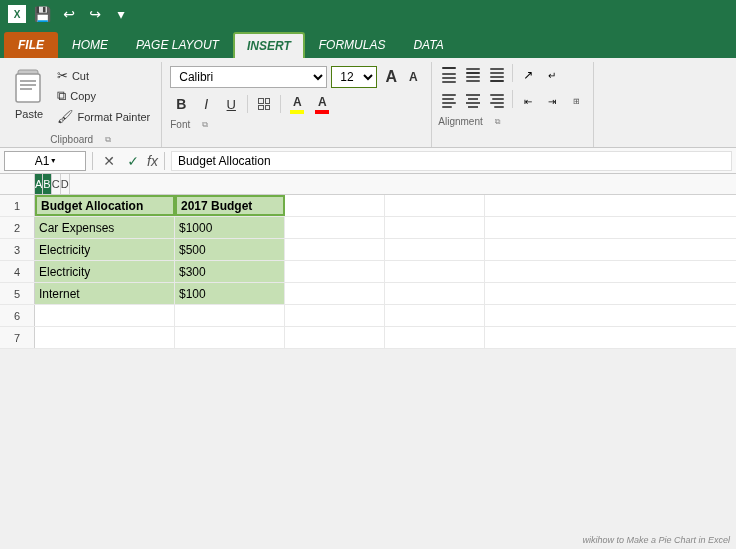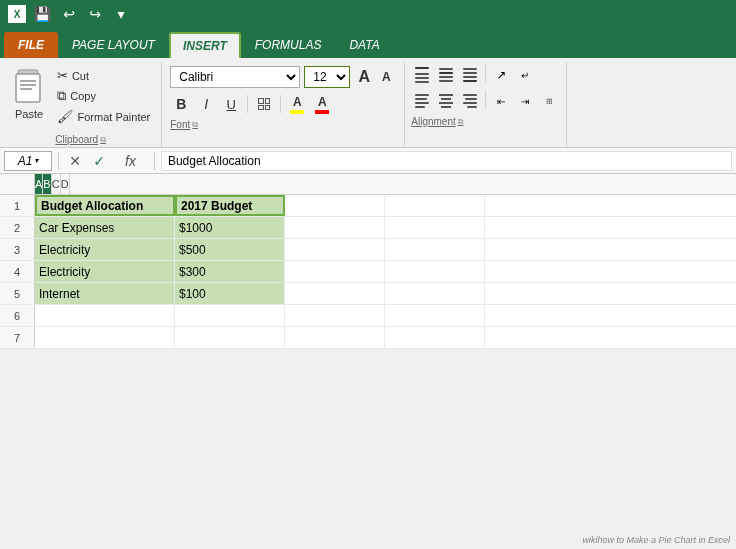--- a/index.html
+++ b/index.html
@@ -110,22 +110,21 @@
       flex: 1;
       padding: 2px 0;
     }
     .ribbon-group-label {
       font-size: 10px;
       color: #666;
       padding: 2px 0;
       text-align: right;
       display: flex;
       align-items: center;
-      gap: 2px;
-      text-decoration: underline;
+      gap: 12px;
     }
     .ribbon-group-label-icon {
       font-size: 8px;
       color: #888;
     }
 
     
     .paste-btn {
       display: flex;
       flex-direction: column;
@@ -173,21 +172,21 @@
       padding: 0 8px;
       border-right: 1px solid #d0d0d0;
     }
     .font-group-top {
       display: flex;
       align-items: center;
       gap: 4px;
       padding: 4px 0 3px 0;
     }
     .font-name-select {
-      width: 130px;
+      width: 157px;
       height: 22px;
       border: 1px solid #ababab;
       background: white;
       font-size: 12px;
       padding: 0 4px;
       cursor: pointer;
     }
     .font-size-select {
       width: 46px;
       height: 22px;
@@ -302,31 +301,30 @@
     .formula-bar {
       background: #f8f8f8;
       border-bottom: 1px solid #c8c8c8;
       display: flex;
       align-items: center;
       height: 26px;
       padding: 0 4px;
       gap: 4px;
     }
     .name-box {
-      width: 48px;
+      width: 82px;
       height: 20px;
       border: 1px solid #ababab;
       background: white;
       text-align: center;
       font-size: 12px;
       display: flex;
       align-items: center;
       justify-content: center;
       padding: 0 4px;
-      font-style: italic;
     }
     .formula-divider {
       width: 1px;
       height: 18px;
       background: #c8c8c8;
       margin: 0 2px;
     }
     .formula-btns {
       display: flex;
       gap: 4px;
@@ -341,21 +339,21 @@
       display: flex;
       align-items: center;
       justify-content: center;
       font-size: 14px;
       color: #555;
     }
     .fx-label {
       font-style: italic;
       font-size: 14px;
       color: #555;
-      margin: 0 12px;
+      margin: 0 0;
     }
     .formula-input {
       flex: 1;
       border: none;
       background: white;
       font-size: 12px;
       padding: 2px 6px;
       height: 20px;
       border: 1px solid #e0e0e0;
     }
@@ -469,20 +467,21 @@
   <div class="title-bar-controls">
     <button class="title-bar-btn">💾</button>
     <button class="title-bar-btn">↩</button>
     <button class="title-bar-btn">↪</button>
     <button class="title-bar-btn">▾</button>
   </div>
 </div>
 
 <div class="ribbon-tabs">
   <div class="ribbon-tab active-file">FILE</div>
+  <div class="ribbon-tab normal">HOME</div>
   <div class="ribbon-tab normal">PAGE LAYOUT</div>
   <div class="ribbon-tab active">INSERT</div>
   <div class="ribbon-tab normal">FORMULAS</div>
   <div class="ribbon-tab normal">DATA</div>
 </div>
 
 <div class="ribbon">
 
   <div class="ribbon-group">
     <div class="ribbon-group-content">

